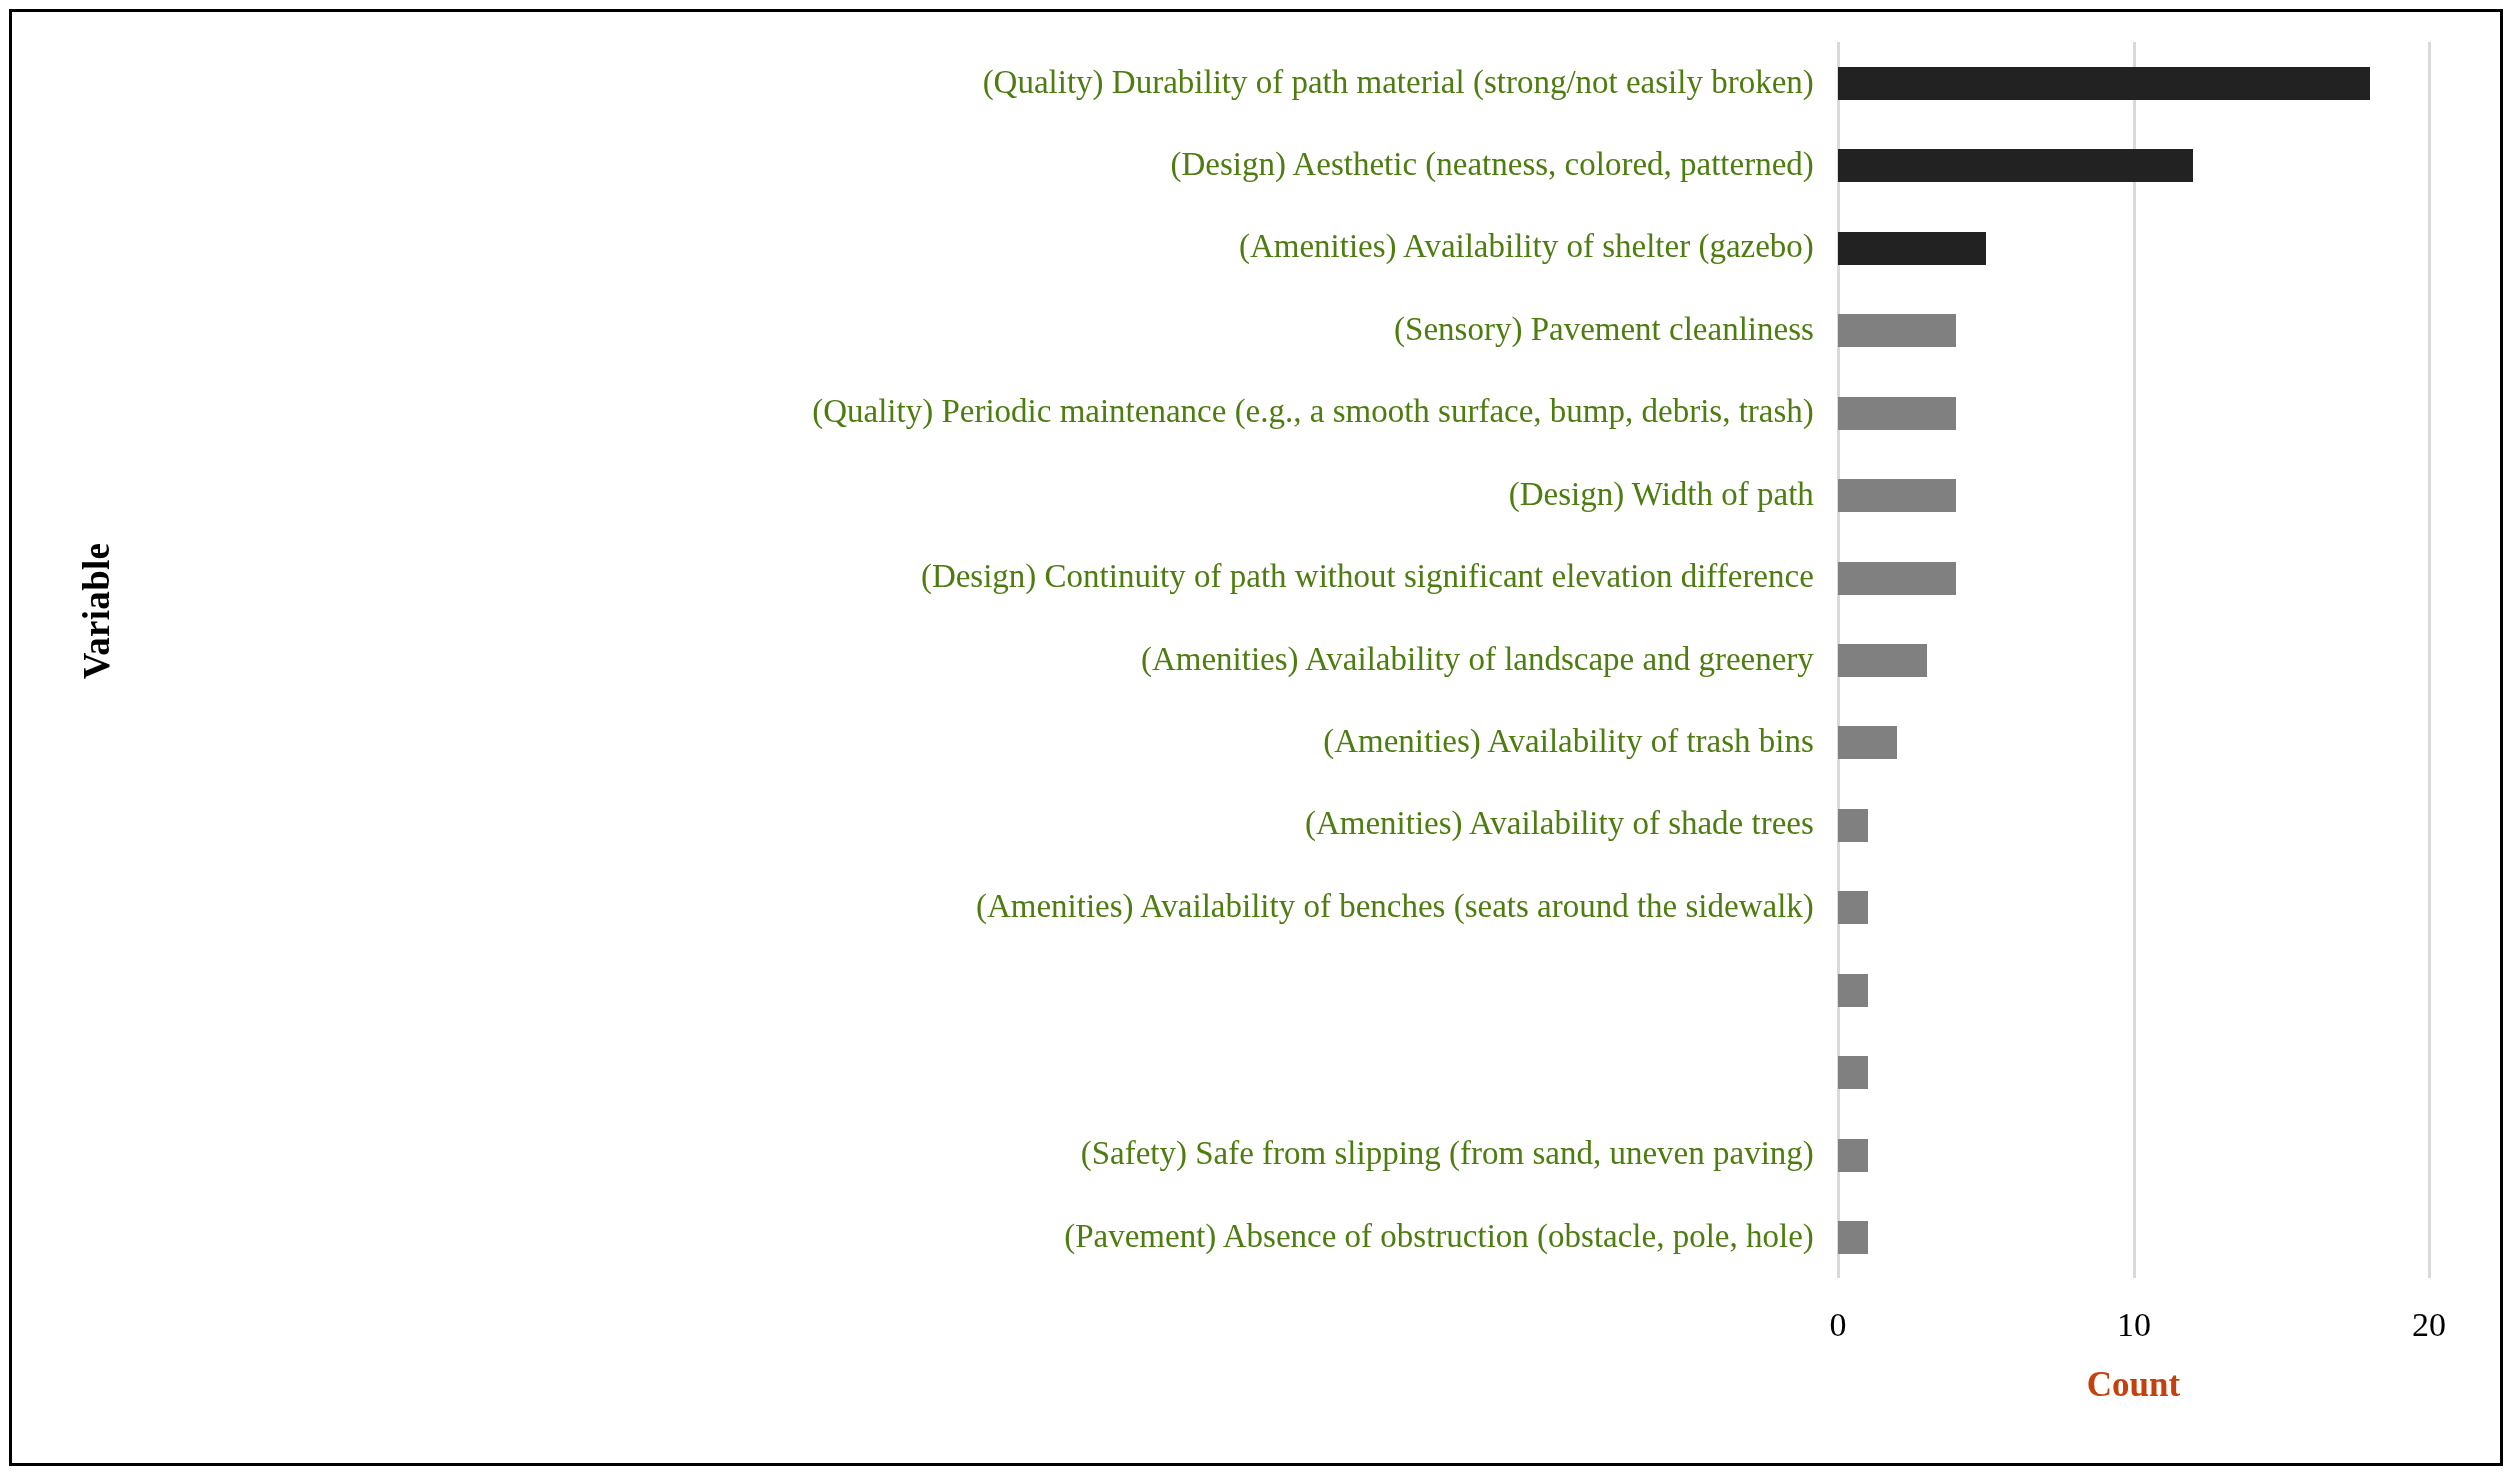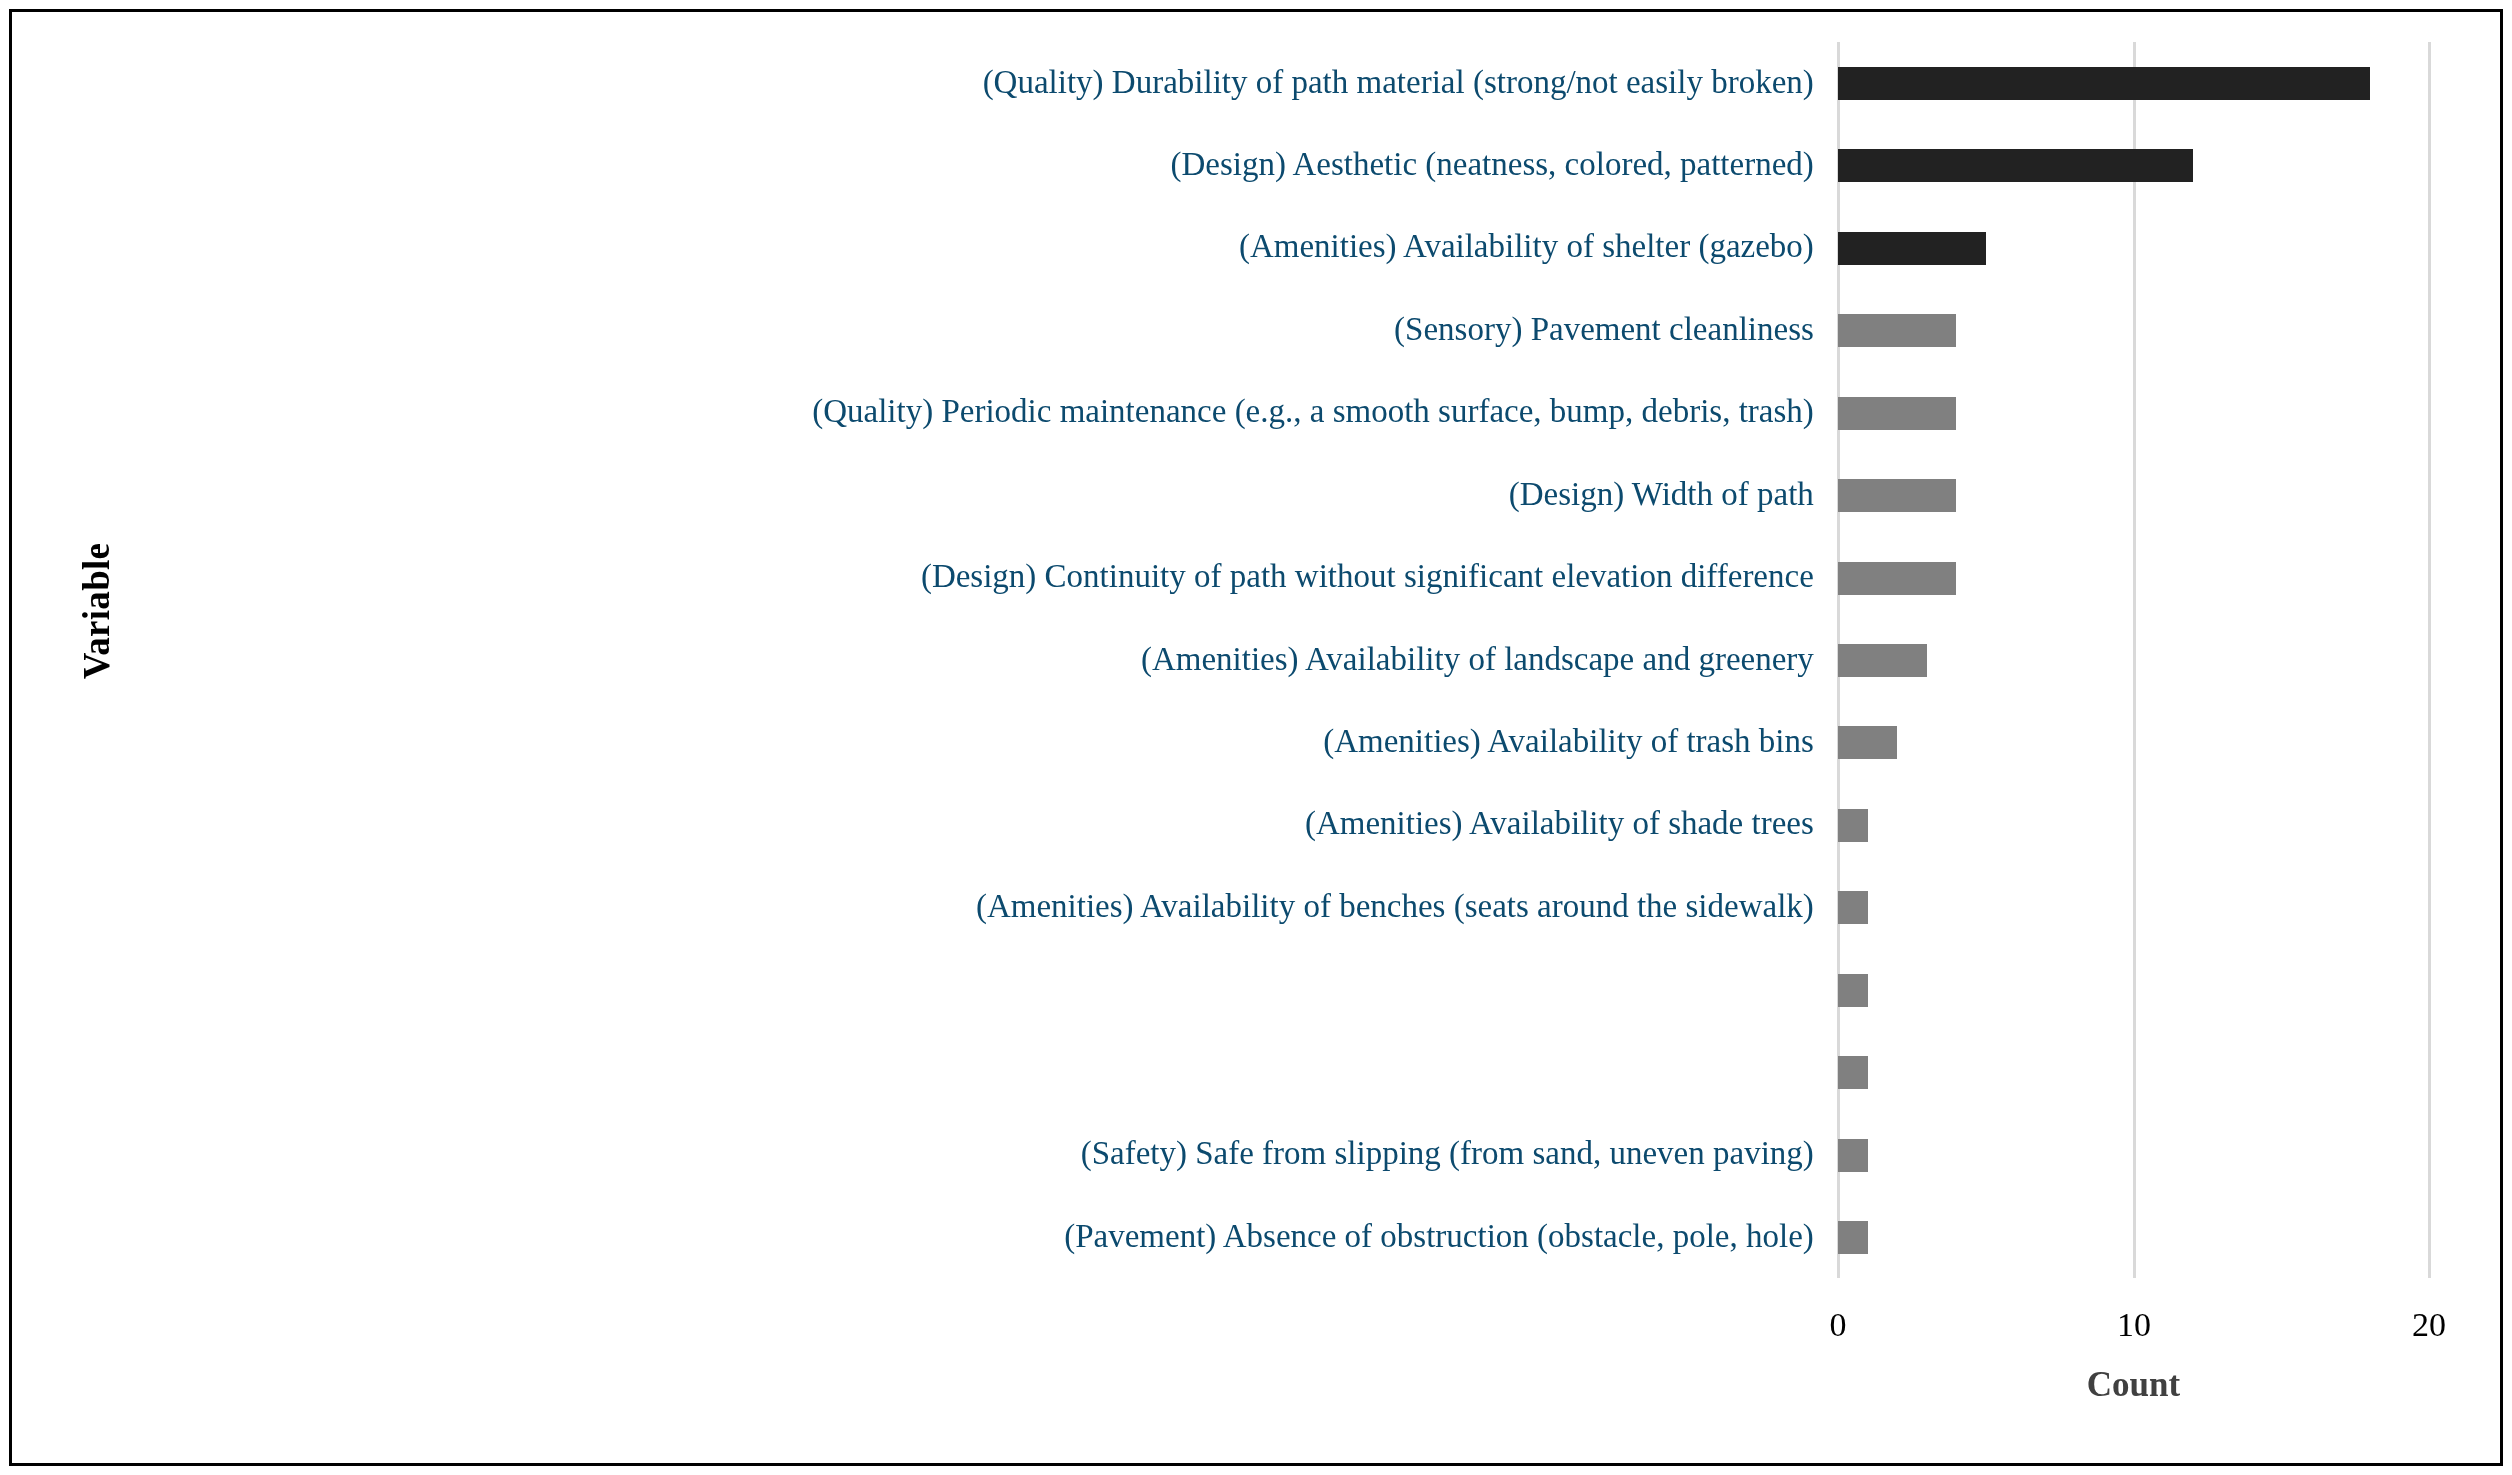--- a/index.html
+++ b/index.html
@@ -80,21 +80,21 @@
   }
   .bar.dark  { background: #222222; }
   .bar.light { background: #808080; }
 
   
   .cat-label {
     position: absolute;
     right: 2512px;           
     text-align: right;
     font-size: 33px;
-    color: #0c4a6e;
+    color: #4d7c0f;
     white-space: nowrap;
     line-height: 1;
   }
   #cat-labels {
     position: absolute;
     left: 0px;
     top: 42px;
     width: 1826px;
     height: 1236px;
   }
@@ -122,21 +122,21 @@
     white-space: nowrap;
   }
   #x-axis-title {
     position: absolute;
     left: 1838px;
     top: 1365px;
     width: 591px;
     text-align: center;
     font-size: 35px;
     font-weight: bold;
-    color: #404040;
+    color: #c2410c;
     white-space: nowrap;
   }
 </style>
 </head>
 <body>
 
 <div id="chart-root">
 
   <div id="figure-frame"></div>
 

